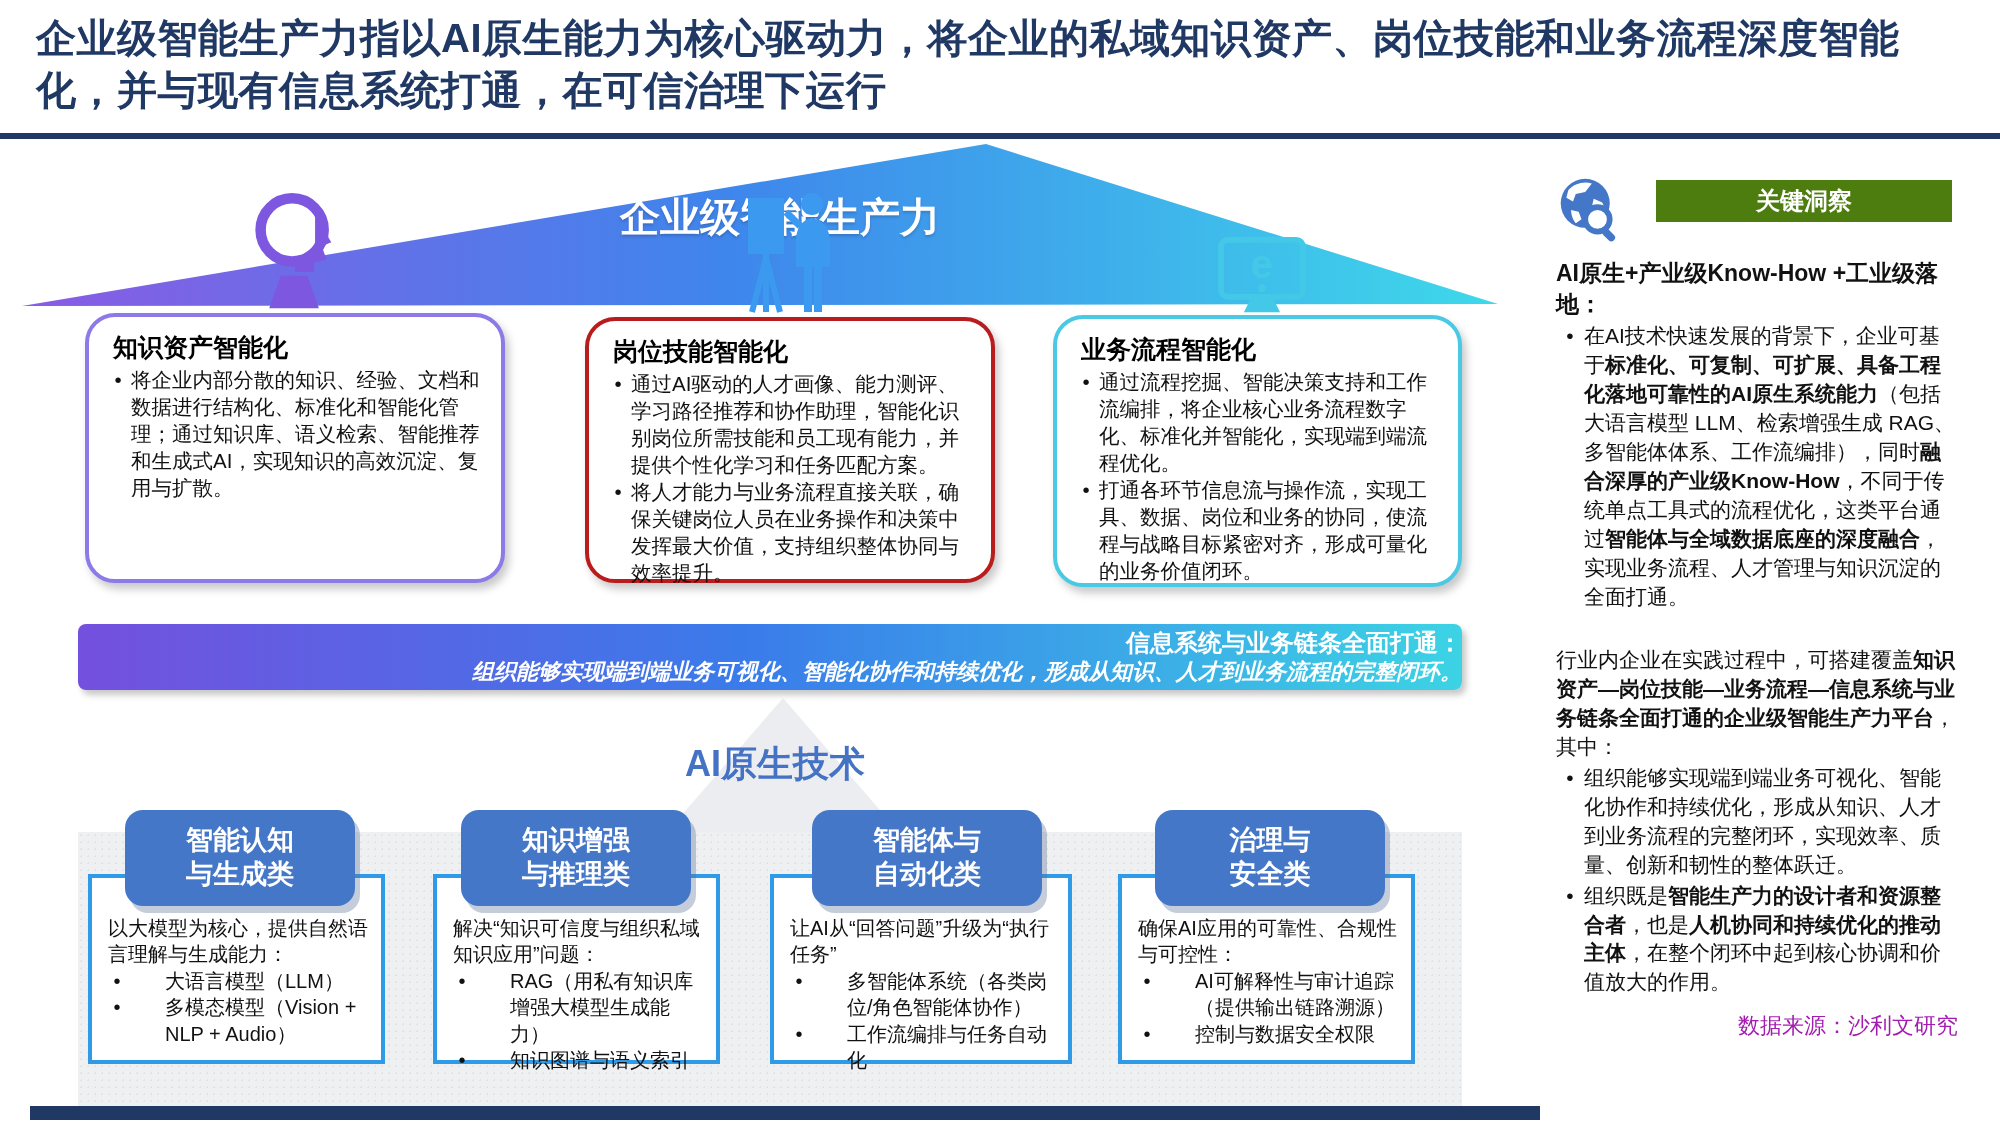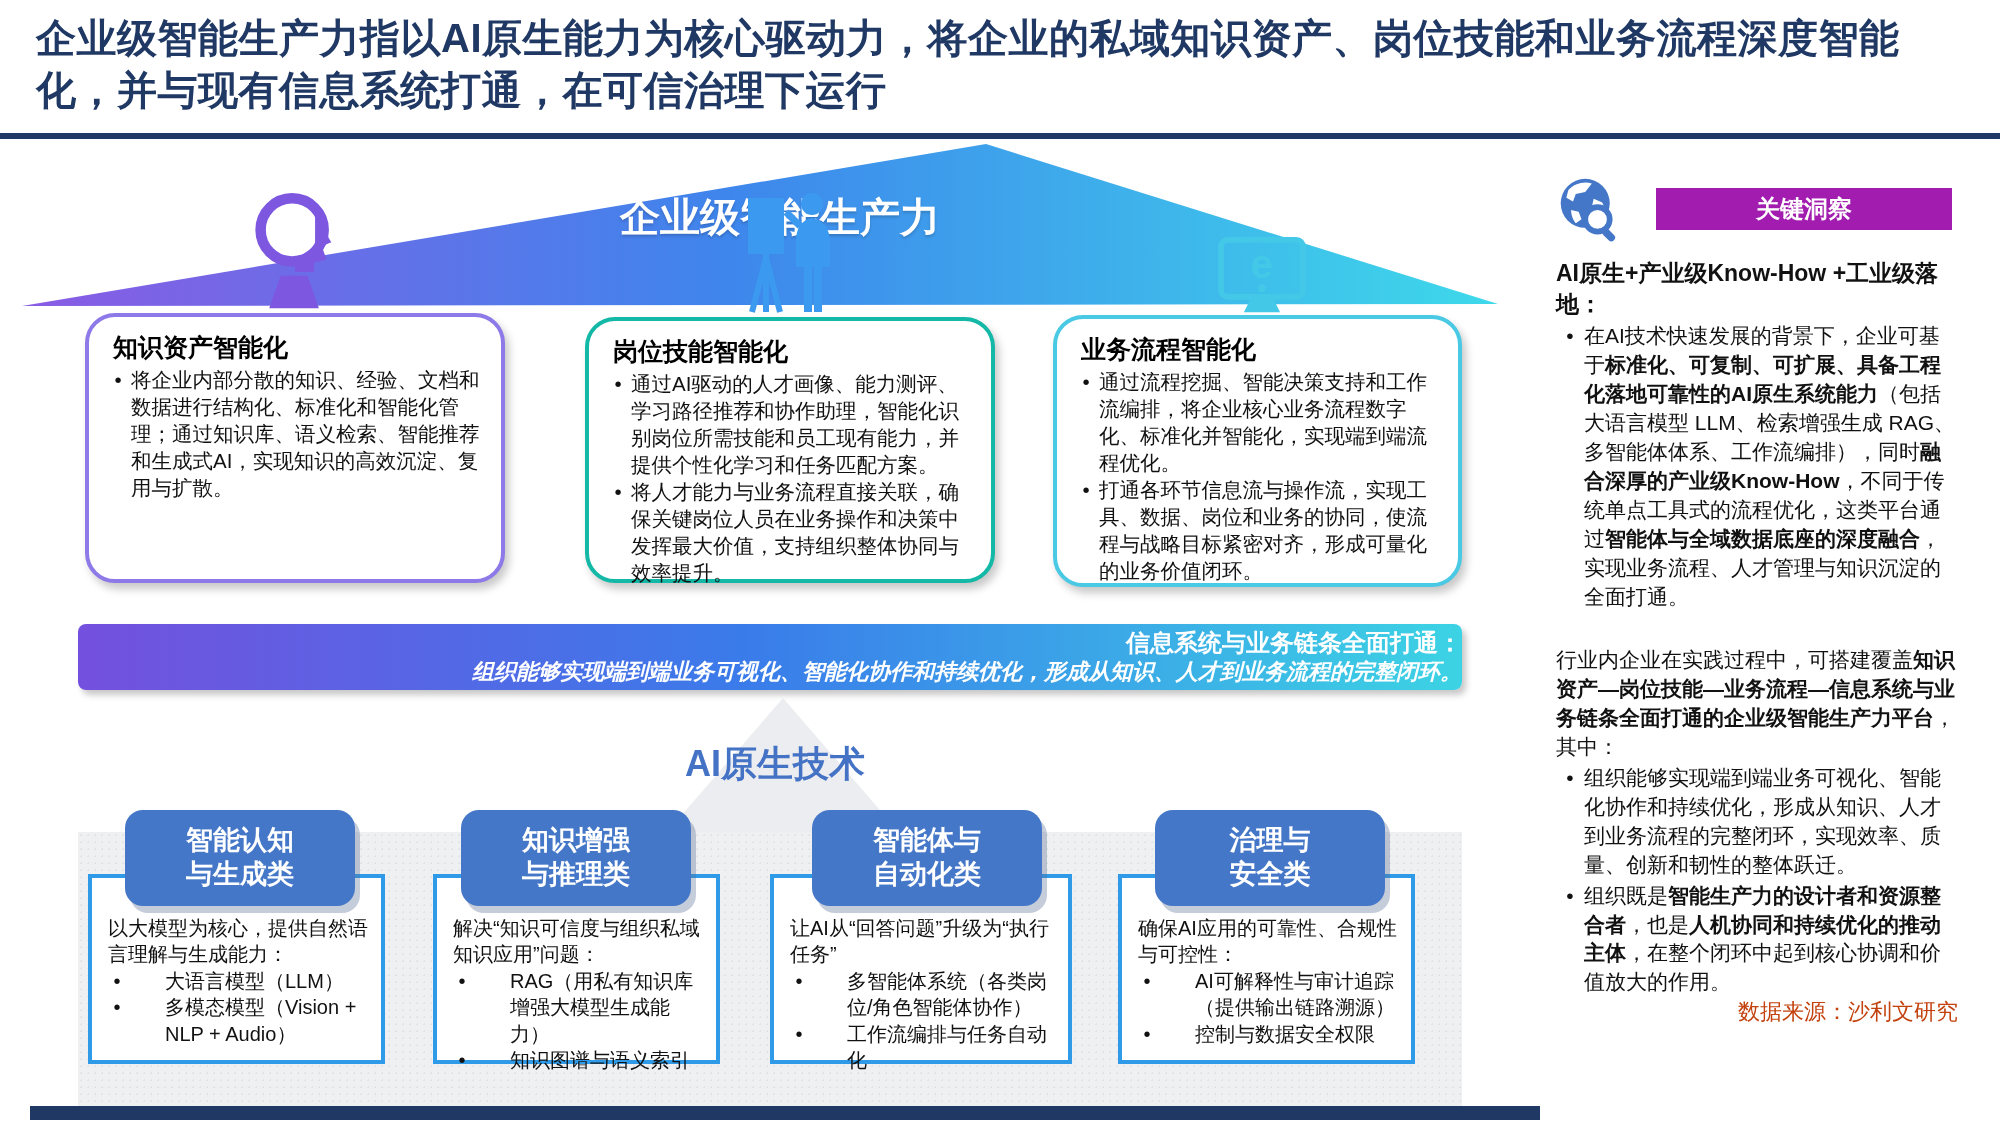--- a/index.html
+++ b/index.html
@@ -43,30 +43,30 @@
     background-image:radial-gradient(circle,#dfe2e6 1px,transparent 1px);background-size:7px 7px;}
   .tech-obox{position:absolute;top:874px;height:190px;background:#fff;border:4px solid #2F9BE8;
     box-sizing:border-box;z-index:3;padding:37px 12px 6px 12px;}
   .tech-obox .intro{font-size:20px;color:#111;line-height:1.32;margin-left:4px;}
   .tech-obox .brow{font-size:20px;gap:35px;}
   .pill{position:absolute;top:810px;height:96px;width:230px;z-index:4;background:#4577C8;
     border-radius:18px;box-shadow:5px 7px 0 rgba(90,110,150,.35);
     display:flex;flex-direction:column;justify-content:center;align-items:center;
     color:#fff;font-size:27px;font-weight:800;line-height:1.25;}
   .bottom-bar{position:absolute;left:30px;top:1106px;width:1510px;height:14px;background:#1F3864;z-index:5;}
-  .insight-header{position:absolute;left:1656px;top:188px;width:296px;height:42px;background:#a21caf;
+  .insight-header{position:absolute;left:1656px;top:180px;width:296px;height:42px;background:#4d7c0f;
     color:#fff;font-size:24px;font-weight:800;text-align:center;line-height:42px;}
   .globe{position:absolute;left:1556px;top:176px;}
   .insight-body{position:absolute;left:1556px;top:258px;width:402px;color:#111;}
   .insight-heading{font-size:23px;font-weight:800;line-height:1.35;}
   .irow{display:flex;font-size:21px;line-height:1.38;margin-top:2px;}
   .irow .bdot{flex:0 0 28px;}
   .ipara{font-size:21px;line-height:1.38;margin-top:34px;}
   .insight-body b{font-weight:800;}
-  .source{text-align:right;color:#c2410c;font-size:22px;}
+  .source{margin-top:14px;text-align:right;color:#a21caf;font-size:22px;}
 </style>
 </head>
 <body>
 
 <div class="slide">
 
   <div class="page-title">企业级智能生产力指以AI原生能力为核心驱动力，将企业的私域知识资产、岗位技能和业务流程深度智能化，并与现有信息系统打通，在可信治理下运行</div>
   <div class="title-rule"></div>
 
   <svg class="roof" viewBox="0 0 1480 172">
@@ -101,21 +101,21 @@
   </svg>
 
   <div class="cap-box" style="left:85px;top:313px;width:420px;height:270px;border:4px solid #8E79E8;">
     <h3>知识资产智能化</h3>
     <div class="brow">
       <span class="bdot"></span>
       <span class="btxt">将企业内部分散的知识、经验、文档和数据进行结构化、标准化和智能化管理；通过知识库、语义检索、智能推荐和生成式AI，实现知识的高效沉淀、复用与扩散。</span>
     </div>
   </div>
 
-  <div class="cap-box" style="left:585px;top:317px;width:410px;height:266px;border:4px solid #14b8a6;">
+  <div class="cap-box" style="left:585px;top:317px;width:410px;height:266px;border:4px solid #b91c1c;">
     <h3>岗位技能智能化</h3>
     <div class="brow">
       <span class="bdot"></span>
       <span class="btxt">通过AI驱动的人才画像、能力测评、学习路径推荐和协作助理，智能化识别岗位所需技能和员工现有能力，并提供个性化学习和任务匹配方案。</span>
     </div>
     <div class="brow">
       <span class="bdot"></span>
       <span class="btxt">将人才能力与业务流程直接关联，确保关键岗位人员在业务操作和决策中发挥最大价值，支持组织整体协同与效率提升。</span>
     </div>
   </div>

